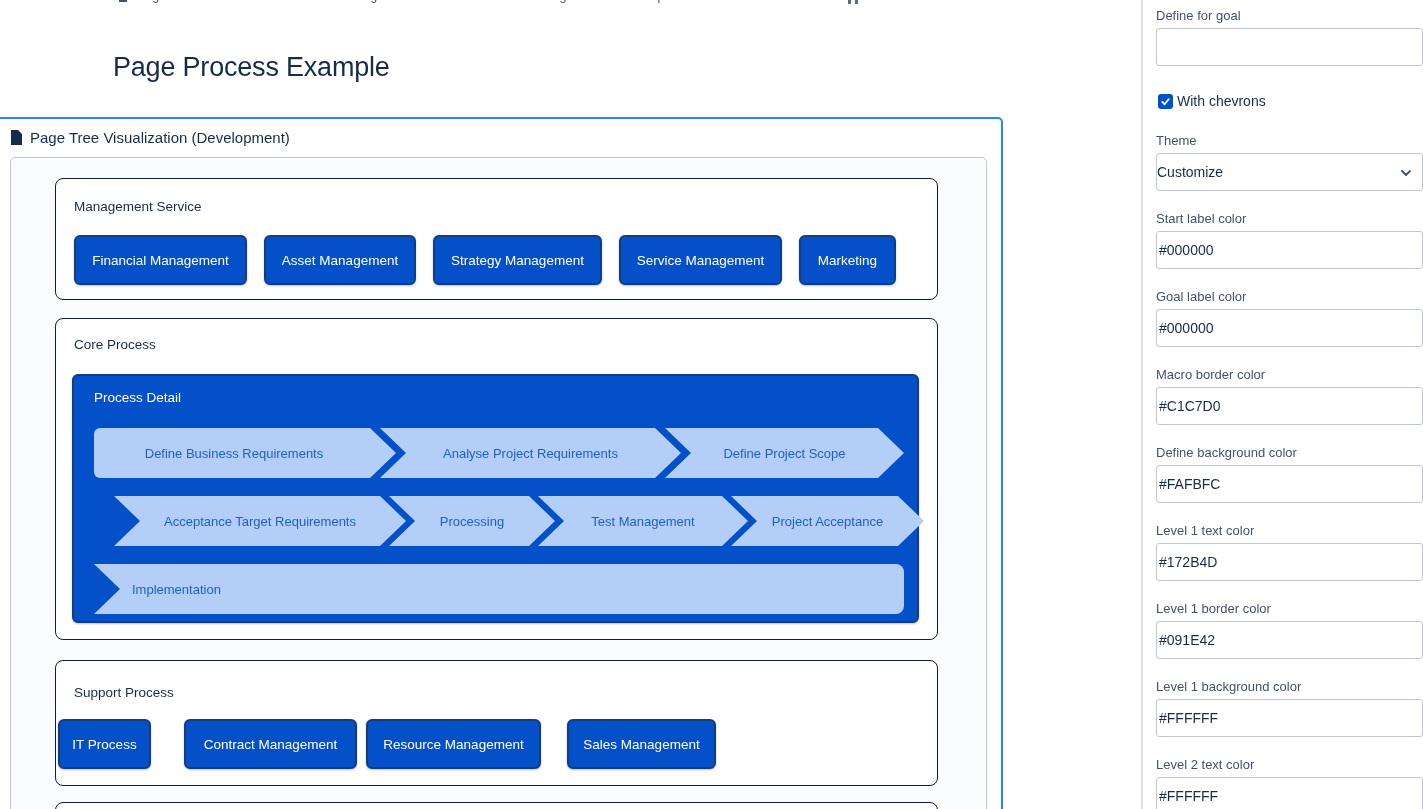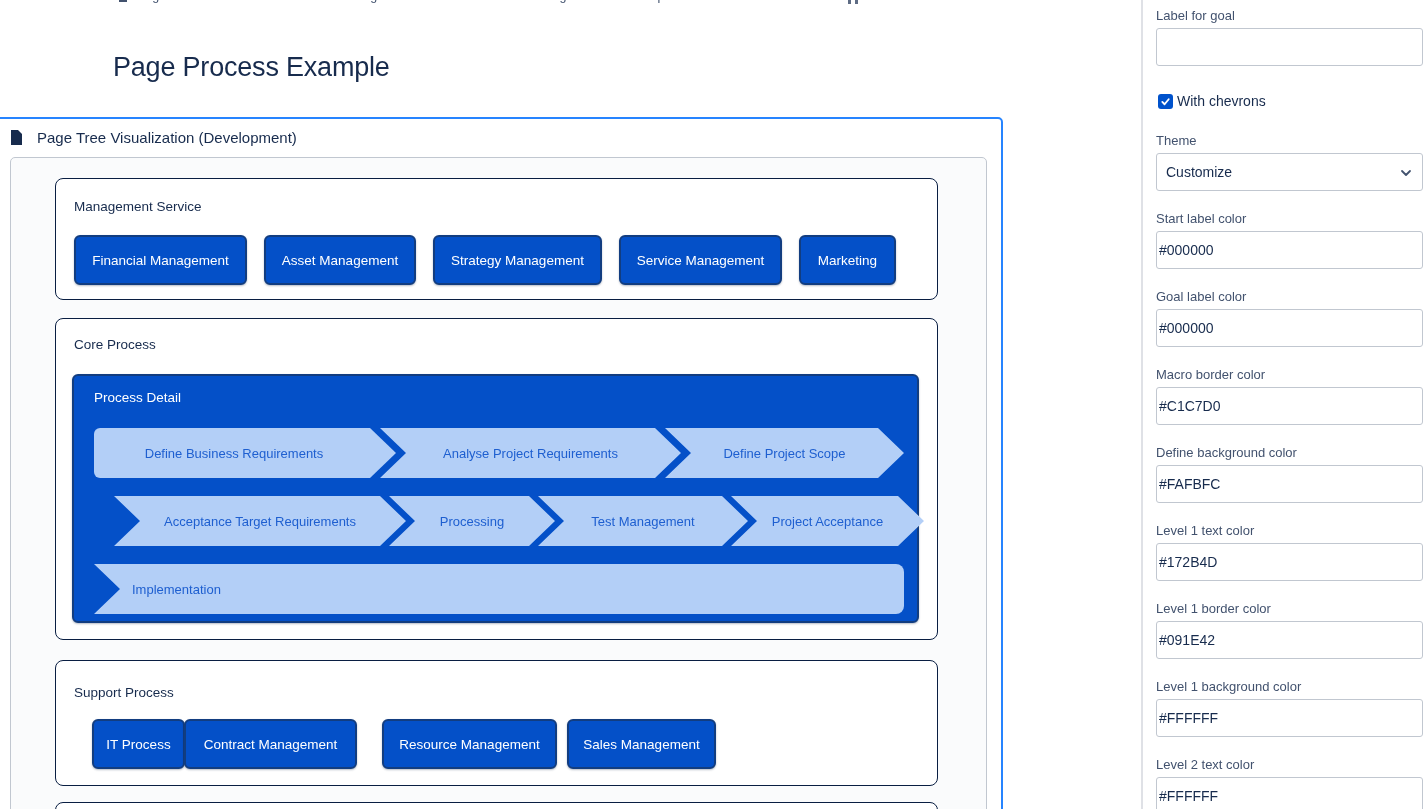--- a/index.html
+++ b/index.html
@@ -15,21 +15,21 @@
   .top-frag i { position:absolute; top:-1px; width:3px; height:5px; background:#5E6C84; }
   .top-frag i:first-child { left:1px; } .top-frag i:last-child { left:8px; }
 
   
   .page-title { position:absolute; left:113px; top:52px; font-size:27px; font-weight:400;
     color:var(--text-dark,#172B4D); letter-spacing:-0.2px; }
 
   
   .macro-panel { position:absolute; left:-10px; top:117px; width:1013px; height:780px;
     background:#fff; border:2px solid var(--accent-border,#2684FF); border-radius:5px; }
-  .macro-header { position:absolute; left:18px; top:10px; display:flex; align-items:center; gap:14px;
+  .macro-header { position:absolute; left:18px; top:10px; display:flex; align-items:center; gap:7px;
     font-size:15px; color:var(--text-dark,#172B4D); }
   .macro-body { position:absolute; left:18px; top:38px; width:977px; height:730px;
     background:var(--panel-bg,#FAFBFC); border:1px solid var(--panel-border,#C1C7D0); border-radius:5px; }
 
   .section { position:absolute; left:44px; width:883px; background:#fff;
     border:1.5px solid var(--section-border,#091E42); border-radius:8px; }
   .sec-label { position:absolute; left:18px; font-size:13.5px; color:var(--text-dark,#172B4D); }
 
   .pbtn { position:absolute; height:50px; background:var(--level2-bg,#0450C8);
     border:2px solid var(--level2-border,#123D80); border-radius:6px; color:#fff;
@@ -59,21 +59,21 @@
     margin-bottom:4px; }
   .tinput { width:267px; height:38px; border:1px solid var(--panel-border,#C1C7D0); border-radius:3px;
     font-family:"Liberation Sans",sans-serif; font-size:14px; color:var(--text-dark,#172B4D);
     padding:0 2px; background:#fff; outline:none; }
   .goal-field { margin-bottom:27px; }
   .check-row { display:flex; align-items:center; gap:4px; margin:0 0 24px 2px; height:16px; }
   .checkbox { width:15px; height:15px; border-radius:3px; background:var(--checkbox-blue,#0052CC);
     display:flex; align-items:center; justify-content:center; cursor:pointer; flex:0 0 auto; }
   .check-label { font-size:14px; color:var(--text-dark,#172B4D); }
   .select { position:relative; width:267px; height:38px; border:1px solid var(--panel-border,#C1C7D0);
-    border-radius:3px; background:#fff; display:flex; align-items:center; padding:0 9px;
+    border-radius:3px; background:#fff; display:flex; align-items:center; padding:0 0;
     font-size:14px; color:var(--text-dark,#172B4D); cursor:pointer; }
   .select svg { position:absolute; right:10px; top:13px; }
 </style>
 </head>
 <body>
 
 <div class="breadcrumb-row">
   <span style="display:flex;">
     <svg width="10" height="12" viewBox="0 0 10 12">
         <path d="M1 0 h5 l3 3 v9 h-8 z" fill="#42526E"></path>
@@ -131,34 +131,34 @@
           <div class="chev chev-mid" style="left:637px; width:193px;">Project Acceptance</div>
         </div>
         <div class="chev-row" style="top:188px;">
           <div class="chev chev-end" style="left:20px; width:810px;">Implementation</div>
         </div>
       </div>
     </div>
 
     <div class="section" style="top:502px; height:126px;">
       <div class="sec-label" style="top:24px;">Support Process</div>
-      <div class="pbtn" style="left:36px;  width:93px;  top:58px;">IT Process</div>
+      <div class="pbtn" style="left:2px;  width:93px;  top:58px;">IT Process</div>
       <div class="pbtn" style="left:128px; width:173px; top:58px;">Contract Management</div>
-      <div class="pbtn" style="left:326px; width:175px; top:58px;">Resource Management</div>
+      <div class="pbtn" style="left:310px; width:175px; top:58px;">Resource Management</div>
       <div class="pbtn" style="left:511px; width:149px; top:58px;">Sales Management</div>
     </div>
 
     <div class="section" style="top:644px; height:130px;"></div>
   </div>
 </div>
 
 <div class="sidebar">
 
   <div class="field goal-field">
-    <span class="field-label">Label for goal</span>
+    <span class="field-label">Define for goal</span>
     <input class="tinput" type="text" value="" style="">
   </div>
 
   <div class="check-row">
     <span class="checkbox">
       <svg width="11" height="11" viewBox="0 0 12 12">
           <path d="M2.5 6.5 L5 9 L9.5 3.5" stroke="#fff" stroke-width="2" fill="none" stroke-linecap="round" stroke-linejoin="round"></path>
         </svg>
     </span>
     <span class="check-label">With chevrons</span>

